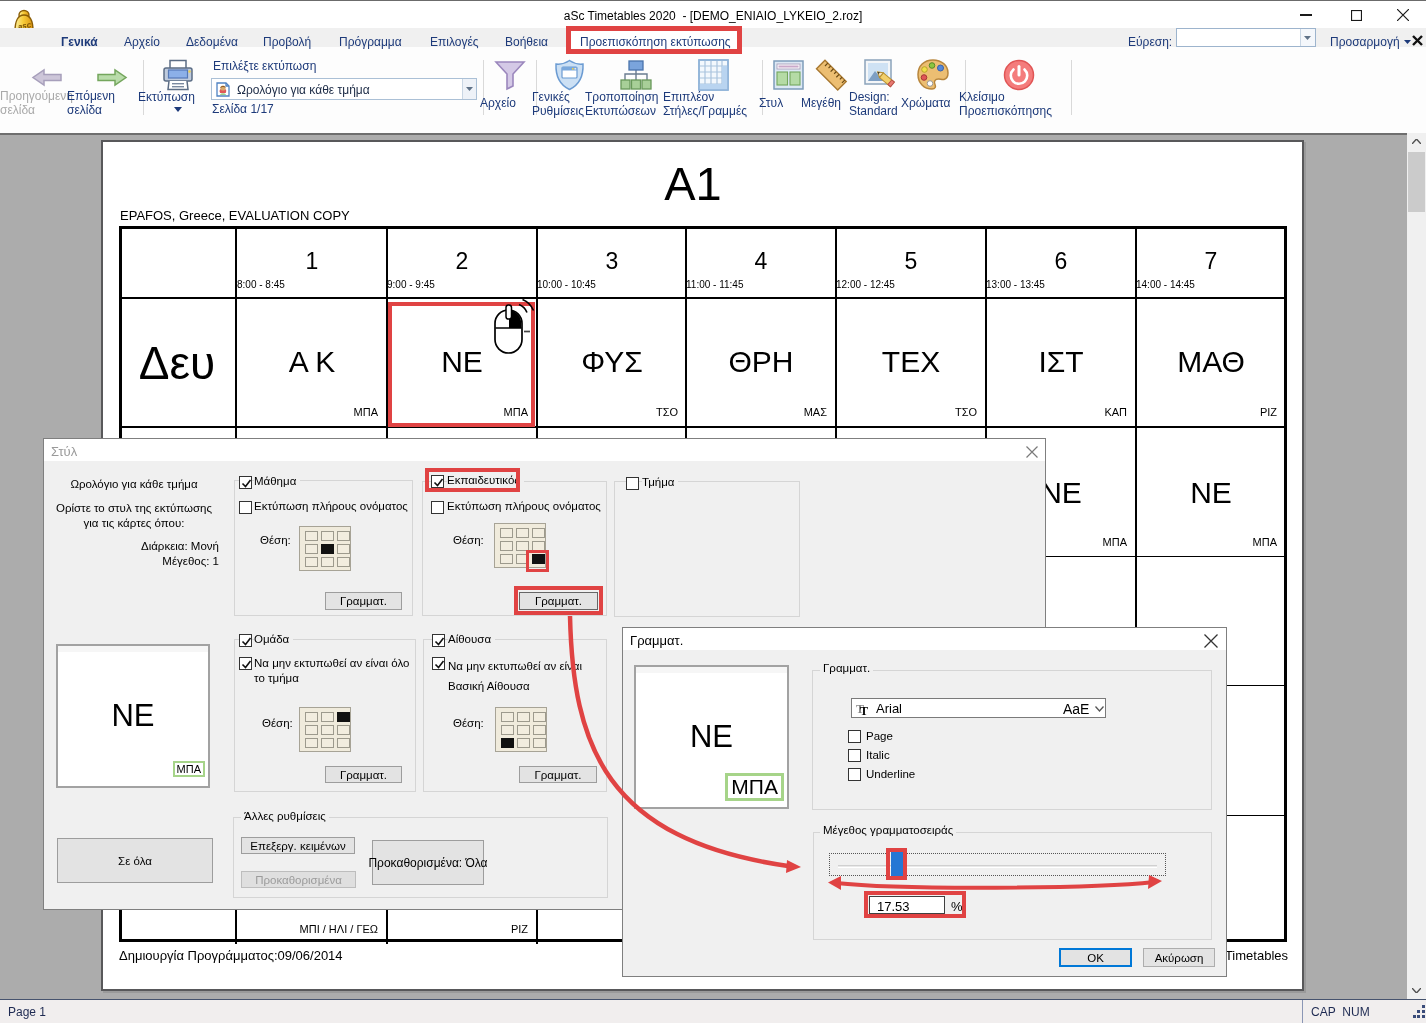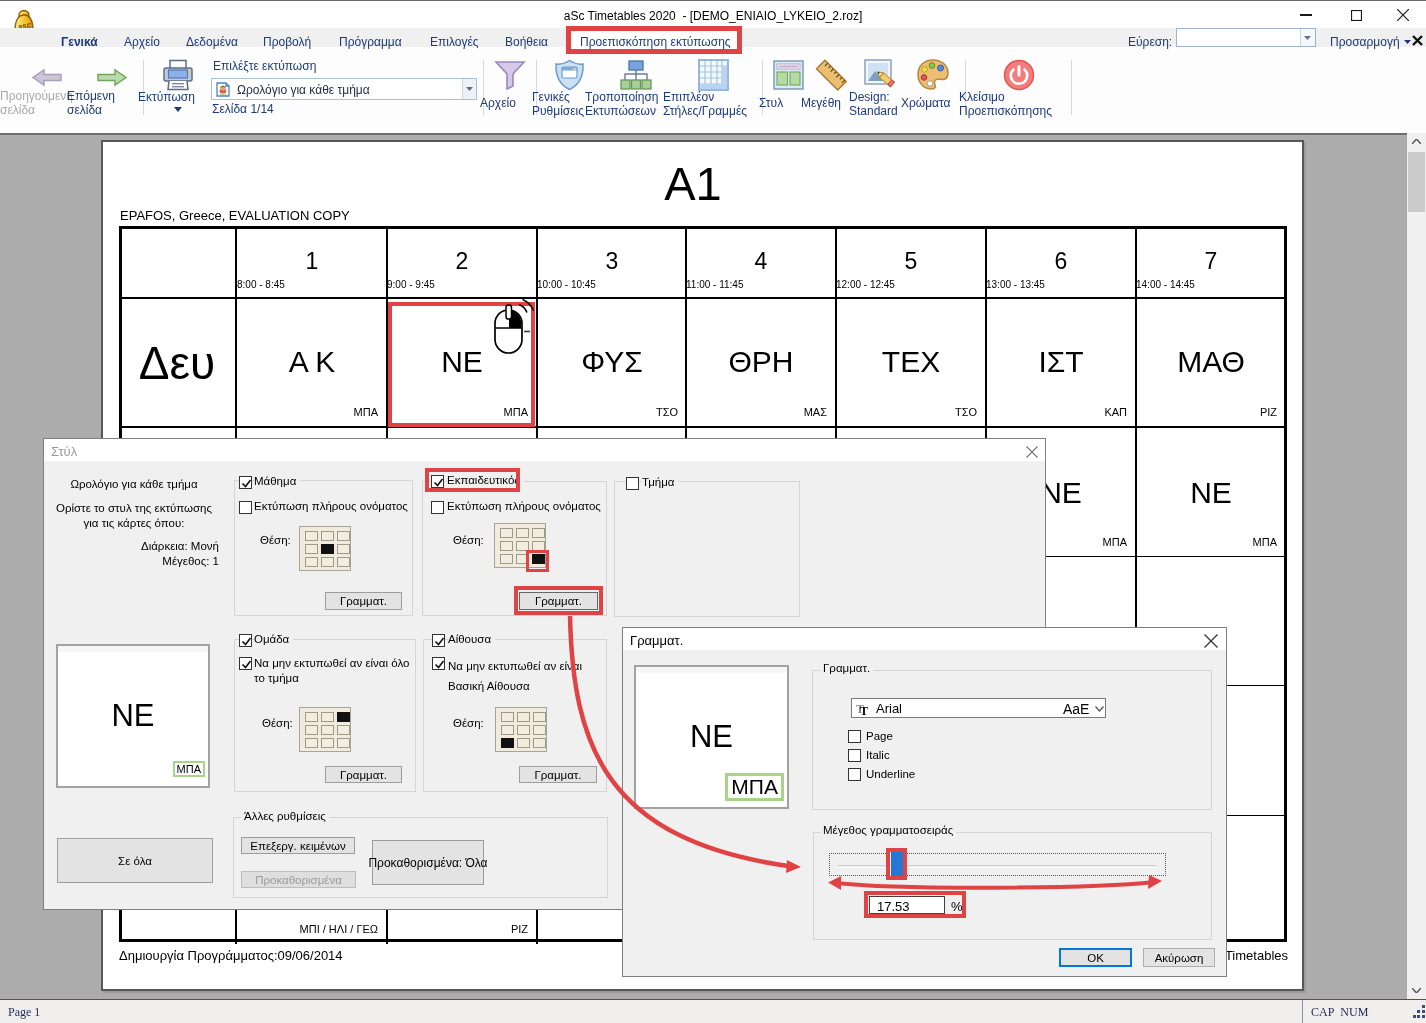--- a/index.html
+++ b/index.html
@@ -19,21 +19,21 @@
 #page { position:absolute; left:101px; top:5px; width:1203px; height:851px; background:#fff; border:2px solid #58585a; box-shadow:2px 2px 0 #9a9a9a; }
 
 .tl { position:absolute; background:#000; }
 .cellsub { position:absolute; font-size:30px; color:#000; text-align:center; }
 .tcode { position:absolute; font-size:11px; color:#000; }
 .hnum { position:absolute; font-size:23px; color:#000; text-align:center; }
 .htime { position:absolute; font-size:10px; color:#000; text-align:left; }
 
 #vscroll { position:absolute; left:1407px; top:133px; width:19px; height:866px; background:#f0f0f0; }
 
-#statusbar { position:absolute; left:0; top:999px; width:1426px; height:24px; background:#f1eeee; border-top:1px solid #46536e;font-family:Liberation Serif, serif; }
+#statusbar { position:absolute; left:0; top:999px; width:1426px; height:24px; background:#f1eeee; border-top:1px solid #46536e; }
 
 .dialog { position:absolute; background:#f0f0f0; border:1px solid #7f7f7f; }
 .dtitle { position:absolute; left:0; top:0; right:0; height:22px; background:#fff; }
 .dtext  { position:absolute; left:7px; top:5px; font-size:13px; }
 .groupbox { position:absolute; border:1px solid #d5d5d5; }
 .glabel { position:absolute; top:-8px; background:#f0f0f0; font-size:11.5px; color:#000; padding:0 3px; }
 .cb { position:absolute; width:13px; height:13px; background:#fff; border:1px solid #333; }
 .cb svg { position:absolute; left:0; top:0; }
 .cblabel { position:absolute; font-size:11.5px; color:#000; white-space:nowrap; }
 .btn { position:absolute; background:#e3e3e3; border:1px solid #9d9d9d; font-size:11.5px; color:#000;
@@ -134,21 +134,21 @@
       <path d="M4.2,11 C3,9.5 3.6,7.5 4.6,7 L9.2,7 C10.4,7.8 10.6,9.8 9.6,11 Z" fill="#e05858"></path>
       <circle cx="7" cy="6" r="2.6" fill="#d8a86a"></circle>
       <path d="M4.4,6.2 C3.8,3.4 9.6,3 9.6,6 C8.4,4.6 5.8,4.6 4.4,6.2 Z" fill="#8a5a28"></path>
     </svg>
     <div class="abs" style="left:25px;top:4px;font-size:12px;color:#1b2a45">Ωρολόγιο για κάθε τμήμα</div>
     <div class="abs" style="right:0;top:0;width:14px;height:20px;background:#eef2f8;border-left:1px solid #c9d6e4"></div>
     <svg class="abs" style="right:3px;top:8px" width="7" height="4">
         <path d="M0,0 L7,0 L3.5,4 Z" fill="#5f7288"></path>
       </svg>
   </div>
-  <div class="tlabel" style="left:212px;top:56px;text-align:left">Σελίδα 1/14</div>
+  <div class="tlabel" style="left:212px;top:56px;text-align:left">Σελίδα 1/17</div>
   <div class="tsep" style="left:483px;top:13px"></div>
 
   <svg class="abs" style="left:494px;top:13px" width="32" height="31" viewBox="0 0 32 31">
     <path d="M2,2 L30,2 L19,14 L19,26 L13,29 L13,14 Z" fill="#d4c9e6" stroke="#9b87bd" stroke-width="1.6"></path>
   </svg>
   <div class="tlabel" style="left:480px;top:50px;width:60px">Αρχείο</div>
   <div class="tsep" style="left:536px;top:13px"></div>
 
   <svg class="abs" style="left:554px;top:12px" width="31" height="32" viewBox="0 0 31 32">
     <path d="M15.5,1.5 C20,4.5 25,5.5 29,5 C29.5,17 25,26 15.5,30.5 C6,26 1.5,17 2,5 C6,5.5 11,4.5 15.5,1.5 Z" fill="#cce0f4" stroke="#6b9bd2" stroke-width="1.5"></path>

